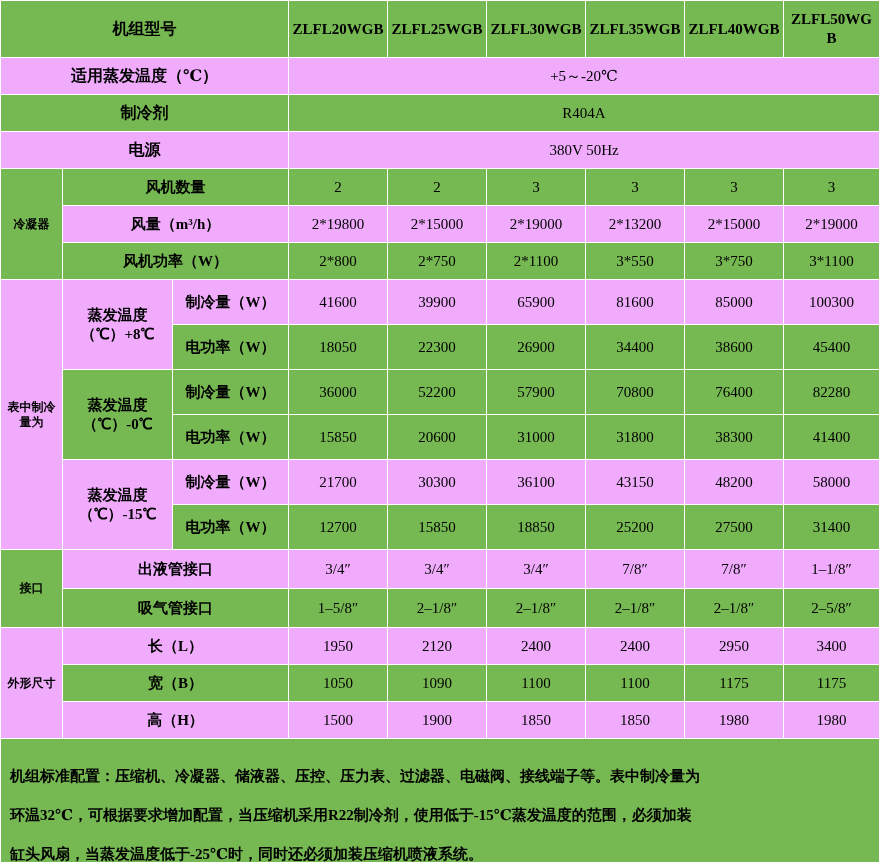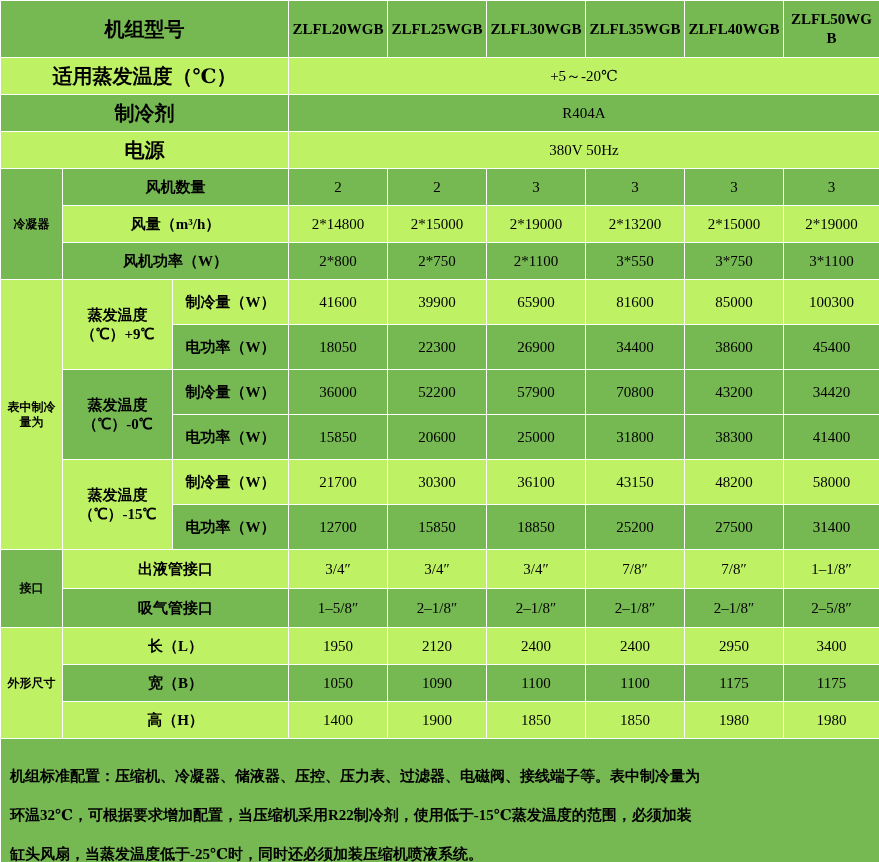--- a/index.html
+++ b/index.html
@@ -36,25 +36,25 @@
   table.spec td {
     border: 1px solid #ffffff;
     text-align: center;
     vertical-align: middle;
     padding: 2px 3px;
     line-height: 1.25;
     word-break: break-word;
   }
   
   .g { background: #76b852; }
-  .w { background: #bef264; }
+  .w { background: #f0abfc; }
   .bold { font-weight: normal; }
   .hdr {
     font-weight: bold;
-    font-size: 20px;
+    font-size: 16px;
     margin-left: 28px;
   }
   .modelhdr {
     font-weight: bold;
     font-size: 15px;
   }
   .rowlabel {
     font-weight: bold;
     font-family: Liberation Serif, serif;
   }
@@ -118,40 +118,40 @@
       <td class="g rowlabel" colspan="2" style="height:32px">风机数量</td>
       <td class="g">2</td>
       <td class="g">2</td>
       <td class="g">3</td>
       <td class="g">3</td>
       <td class="g">3</td>
       <td class="g">3</td>
     </tr>
     <tr>
       <td class="w rowlabel" colspan="2" style="height:32px">风量（m³/h）</td>
-      <td class="w">2*14800</td>
+      <td class="w">2*19800</td>
       <td class="w">2*15000</td>
       <td class="w">2*19000</td>
       <td class="w">2*13200</td>
       <td class="w">2*15000</td>
       <td class="w">2*19000</td>
     </tr>
     <tr>
       <td class="g rowlabel" colspan="2" style="height:32px">风机功率（W）</td>
       <td class="g">2*800</td>
       <td class="g">2*750</td>
       <td class="g">2*1100</td>
       <td class="g">3*550</td>
       <td class="g">3*750</td>
       <td class="g">3*1100</td>
     </tr>
 
     <tr>
       <td class="w sidelabel" rowspan="6">表中制冷量为</td>
-      <td class="w rowlabel" rowspan="2">蒸发温度（℃）+9℃</td>
+      <td class="w rowlabel" rowspan="2">蒸发温度（℃）+8℃</td>
       <td class="w rowlabel" style="height:40px">制冷量（W）</td>
       <td class="w">41600</td>
       <td class="w">39900</td>
       <td class="w">65900</td>
       <td class="w">81600</td>
       <td class="w">85000</td>
       <td class="w">100300</td>
     </tr>
     <tr>
       <td class="g rowlabel" style="height:40px">电功率（W）</td>
@@ -163,28 +163,28 @@
       <td class="g">45400</td>
     </tr>
 
     <tr>
       <td class="g rowlabel" rowspan="2">蒸发温度（℃）-0℃</td>
       <td class="g rowlabel" style="height:40px">制冷量（W）</td>
       <td class="g">36000</td>
       <td class="g">52200</td>
       <td class="g">57900</td>
       <td class="g">70800</td>
-      <td class="g">43200</td>
-      <td class="g">34420</td>
+      <td class="g">76400</td>
+      <td class="g">82280</td>
     </tr>
     <tr>
       <td class="g rowlabel" style="height:40px">电功率（W）</td>
       <td class="g">15850</td>
       <td class="g">20600</td>
-      <td class="g">25000</td>
+      <td class="g">31000</td>
       <td class="g">31800</td>
       <td class="g">38300</td>
       <td class="g">41400</td>
     </tr>
 
     <tr>
       <td class="w rowlabel" rowspan="2">蒸发温度（℃）-15℃</td>
       <td class="w rowlabel" style="height:40px">制冷量（W）</td>
       <td class="w">21700</td>
       <td class="w">30300</td>
@@ -237,21 +237,21 @@
       <td class="g rowlabel" colspan="2" style="height:32px">宽（B）</td>
       <td class="g">1050</td>
       <td class="g">1090</td>
       <td class="g">1100</td>
       <td class="g">1100</td>
       <td class="g">1175</td>
       <td class="g">1175</td>
     </tr>
     <tr>
       <td class="w rowlabel" colspan="2" style="height:32px">高（H）</td>
-      <td class="w">1400</td>
+      <td class="w">1500</td>
       <td class="w">1900</td>
       <td class="w">1850</td>
       <td class="w">1850</td>
       <td class="w">1980</td>
       <td class="w">1980</td>
     </tr>
 
     <tr>
       <td class="g" colspan="9" style="text-align:left; height:86px">
         <div class="note">

